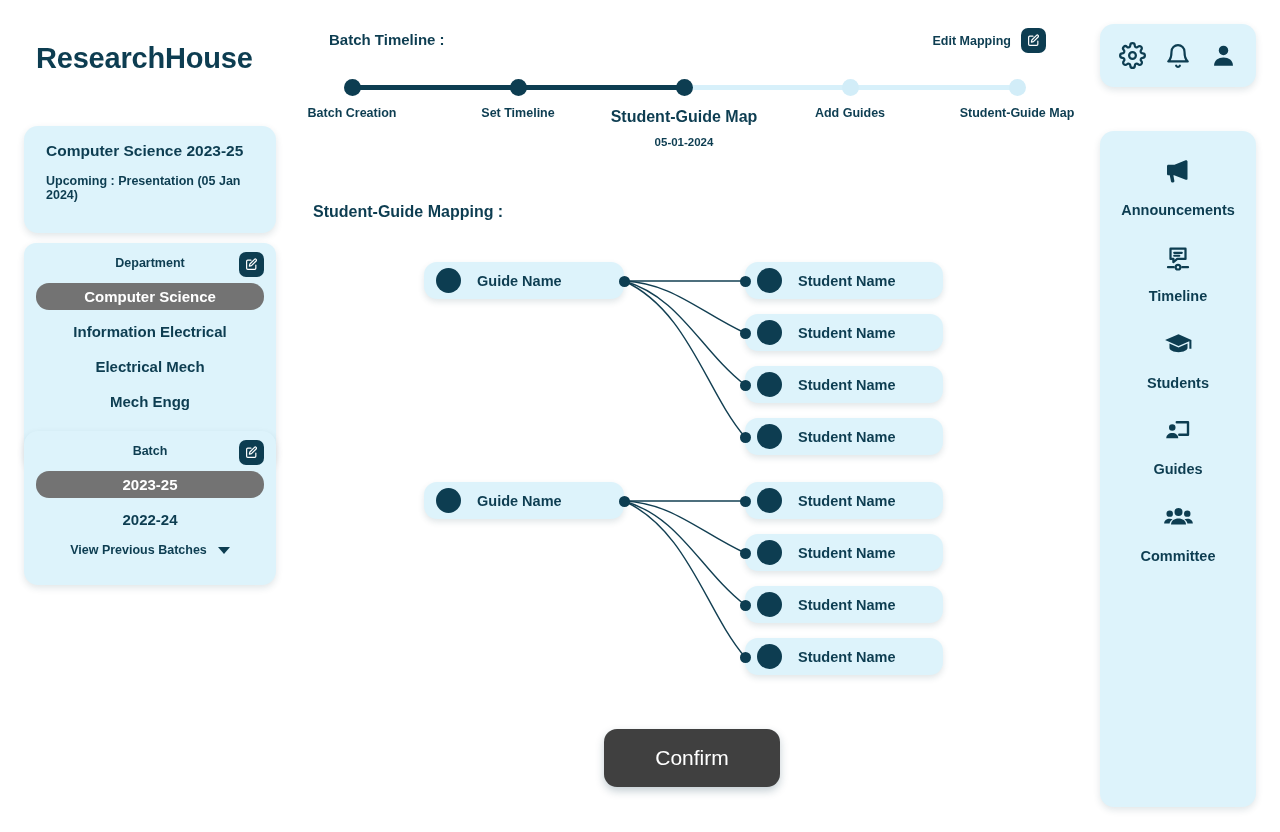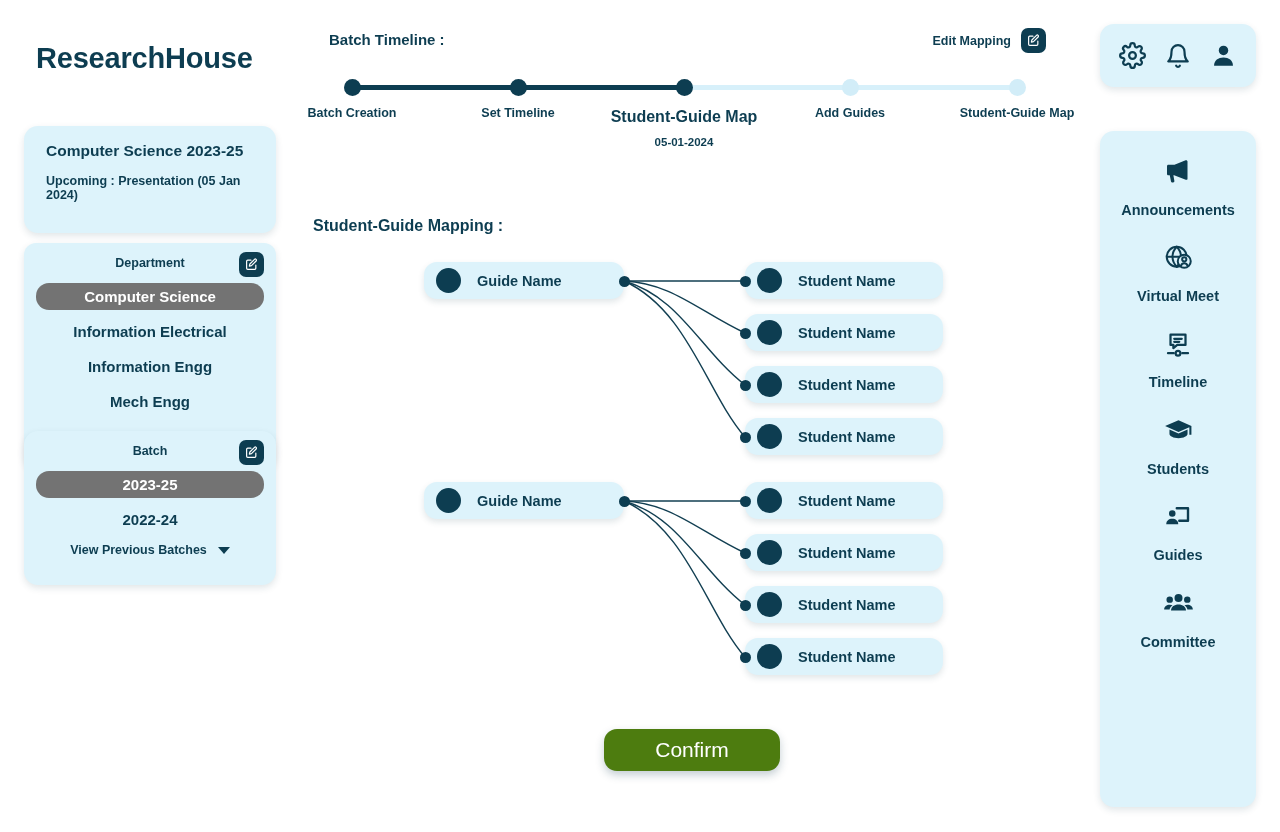--- a/index.html
+++ b/index.html
@@ -103,21 +103,21 @@
     text-align: center;
   }
   .tl-name.cur { font-size: 16px; top: 96px; }
   .tl-date {
     position: absolute; top: 124px; transform: translateX(-50%);
     font-size: 11.5px; font-weight: bold; white-space: nowrap;
   }
 
   
   .map-title {
-    position: absolute; left: 313px; top: 217px;
+    position: absolute; left: 313px; top: 203px;
     font-size: 16px; font-weight: bold;
   }
   .graph { position: absolute; left: 0; top: 0; width: 1280px; height: 832px; pointer-events: none; }
   .node {
     position: absolute; height: 37px; border-radius: 13px;
     background: #ddf3fb; box-shadow: 0 3px 6px rgba(20,60,80,0.13);
     display: flex; align-items: center; cursor: pointer;
   }
   .node .av {
     width: 25px; height: 25px; border-radius: 50%;
@@ -128,22 +128,22 @@
   }
   .node.guide { width: 200px; left: 424px; }
   .node.student { width: 198px; left: 745px; }
   .port {
     position: absolute; width: 11px; height: 11px; border-radius: 50%;
     background: #0d3d51; margin-top: -5.5px; margin-left: -5.5px;
   }
 
   .confirm {
     position: absolute; left: 604px; top: 729px;
-    width: 176px; height: 42px; border-radius: 13px;
-    background: #4d7c0f; color: #fff;
+    width: 176px; height: 58px; border-radius: 13px;
+    background: #404040; color: #fff;
     font-size: 21px; font-family: "Liberation Sans", sans-serif;
     border: none; cursor: pointer;
     box-shadow: 0 4px 9px rgba(20,60,80,0.25);
   }
 
   
   .topbar {
     position: absolute; right: 24px; top: 24px;
     width: 156px; height: 63px; border-radius: 14px;
     background: #ddf3fb; box-shadow: 0 3px 7px rgba(20,60,80,0.13);
@@ -186,21 +186,21 @@
         </svg>
       </span>
     </div>
     <div class="opt active">
       <span>Computer Science</span>
     </div>
     <div class="opt">
       <span>Information Electrical</span>
     </div>
     <div class="opt">
-      <span>Information Engg</span>
+      <span>Electrical Mech</span>
     </div>
     <div class="opt">
       <span>Mech Engg</span>
     </div>
   </div>
 
   <div class="panel panel-batch">
     <div class="panel-head">
       <span class="ttl">Batch</span>
       <span class="edit-btn">
@@ -353,34 +353,20 @@
 
     <div class="rn-item">
       <span>
         <svg width="30" height="30" viewBox="0 0 24 24" fill="#0d3d51">
           <path d="M3.2 9.4v4.1c0 .6.5 1.1 1.1 1.1h1.1l1 5c.1.5.5.8 1 .8h.7c.6 0 1.1-.6 1-1.2l-.8-4.6h.6l9.3 3.6c.7.3 1.4-.2 1.4-.9V3.6c0-.8-.8-1.3-1.5-1L9.2 6.1h-4.9c-.6 0-1.1.5-1.1 1.1z"></path>
         </svg>
       </span>
       <span class="rn-lbl">Announcements</span>
     </div>
 
-    <div class="rn-item">
-      <span>
-        <svg width="30" height="30" viewBox="0 0 24 24" fill="none" stroke="#0d3d51" stroke-width="1.6" stroke-linecap="round">
-          <circle cx="11" cy="11" r="8"></circle>
-          <path d="M3 11h16"></path>
-          <path d="M11 3c2.3 2.4 3.4 5.1 3.4 8s-1.1 5.6-3.4 8"></path>
-          <path d="M11 3C8.7 5.4 7.6 8.1 7.6 11s1.1 5.6 3.4 8"></path>
-          <circle cx="17" cy="14.6" r="5.2" fill="#ddf3fb" stroke="#0d3d51"></circle>
-          <circle cx="17" cy="13" r="1.7"></circle>
-          <path d="M14.3 18.3c.5-1.4 1.5-2.1 2.7-2.1s2.2.7 2.7 2.1"></path>
-        </svg>
-      </span>
-      <span class="rn-lbl">Virtual Meet</span>
-    </div>
 
     <div class="rn-item">
       <span>
         <svg width="30" height="30" viewBox="0 0 24 24" fill="none" stroke="#0d3d51" stroke-width="1.8" stroke-linecap="round" stroke-linejoin="round">
           <path d="M6 4.5h12v8.2h-6.6L8.3 15.3v-2.6H6z"></path>
           <path d="M9 7.8h6M9 10.2h4"></path>
           <path d="M4 19.3h4.6M15.4 19.3H20"></path>
           <circle cx="12" cy="19.3" r="1.9"></circle>
         </svg>
       </span>

